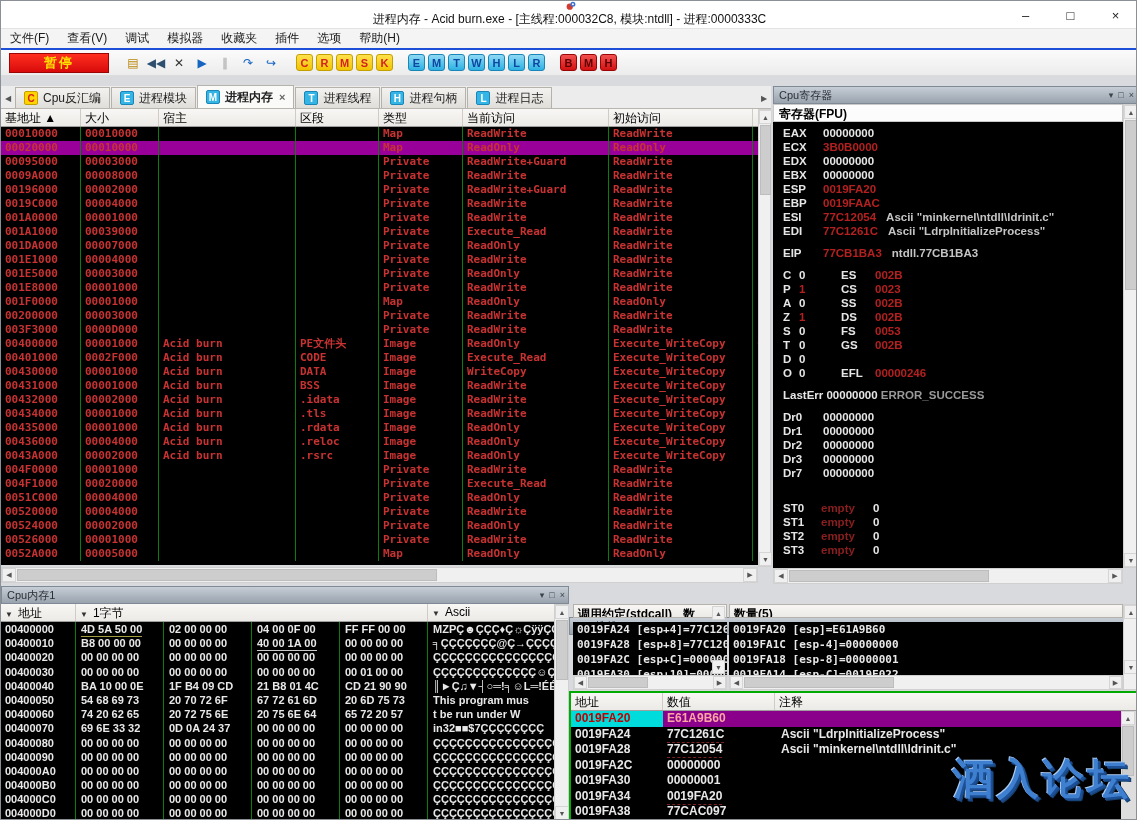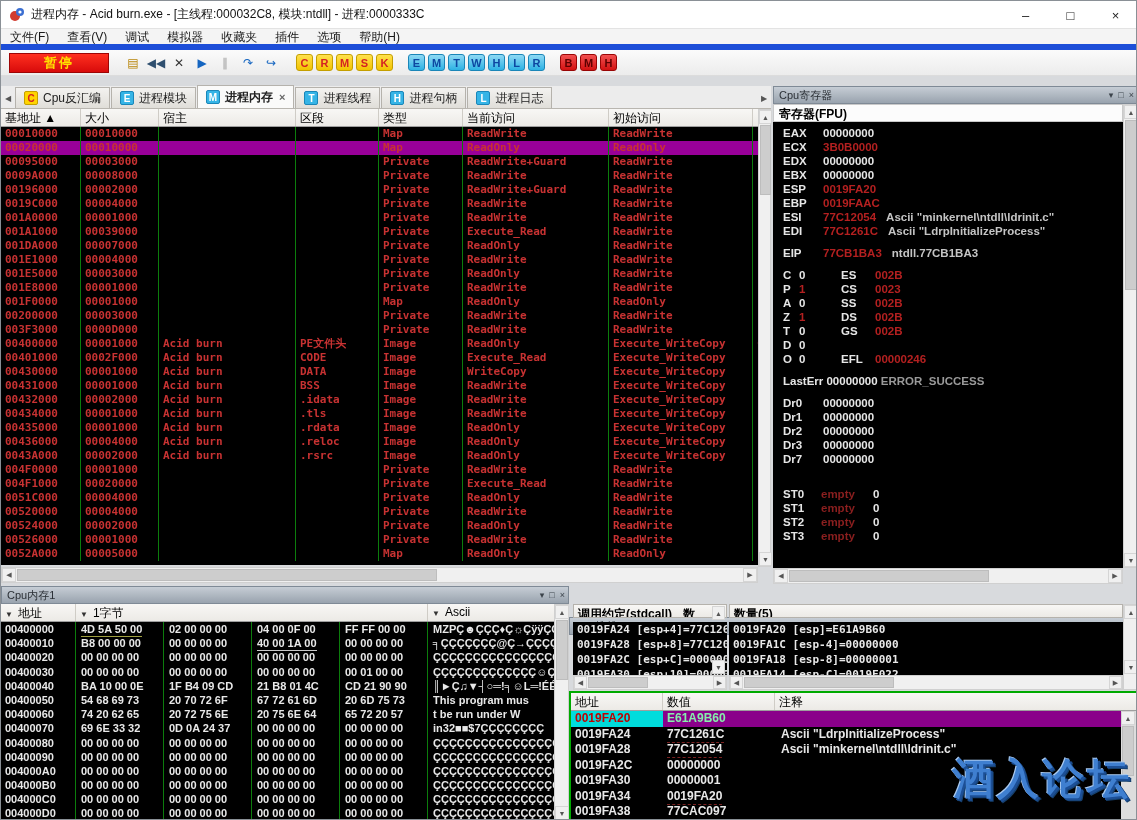--- a/index.html
+++ b/index.html
@@ -1,25 +1,25 @@
 <!DOCTYPE html>
 <html><head>
 <meta charset="utf-8">
 <style>
 *{margin:0;padding:0;box-sizing:border-box;font-family:"Liberation Sans",sans-serif;}
 html,body{width:1137px;height:820px;background:#bfc3c7;}
 .window{position:relative;width:1137px;height:820px;background:#d8dadd;border:1px solid #8a9096;overflow:hidden;}
 
-.titlebar{position:absolute;left:0;top:0;width:1137px;height:28px;background:#ffffff;display:flex;align-items:center;border-bottom:1px solid #e3e3e3;}
+.titlebar{position:absolute;left:0;top:0;width:1137px;height:28px;background:#ffffff;display:flex;align-items:center;border-bottom:1px solid #e3e3e3;flex-direction:column;}
 .appicon{width:16px;height:16px;margin:0 6px 0 8px;}
 .title-text{font-size:12px;color:#111;}
 .wincontrols{position:absolute;right:0;top:0;height:28px;display:flex;}
 .winbtn{width:45px;height:28px;display:flex;align-items:center;justify-content:center;font-size:13px;color:#222;}
 
-.menubar{position:absolute;left:0;top:28px;width:1137px;height:21px;background:#f4f4f4;display:flex;border-bottom:6px solid #1d4ed8;}
+.menubar{position:absolute;left:0;top:28px;width:1137px;height:21px;background:#f4f4f4;display:flex;align-items:center;border-bottom:2px solid #1d4ed8;}
 .menu-item{font-size:12px;color:#1a1a1a;padding:0 9px;}
 
 .toolbar{position:absolute;left:0;top:49px;width:1137px;height:26px;background:linear-gradient(#fbfbfb,#ececec);display:flex;align-items:center;border-bottom:1px solid #dcdcdc;}
 .pause-btn{margin-left:8px;width:100px;height:20px;background:linear-gradient(#ff3020,#d80b0b);border:1px solid #9d0505;color:#ffe000;font-weight:bold;font-size:13px;display:flex;align-items:center;justify-content:center;letter-spacing:2px;}
 .tool-icons{display:flex;margin-left:14px;}
 .tool-icon{width:20px;height:18px;display:flex;align-items:center;justify-content:center;font-size:12px;margin-right:3px;}
 .lb{width:17px;height:17px;border-radius:3px;font-size:11px;font-weight:bold;display:flex;align-items:center;justify-content:center;margin-right:3px;}
 .lb-yellow{background:linear-gradient(#ffe14d,#f2c300);border:1px solid #c49f00;color:#d42222;}
 .lb-cyan{background:linear-gradient(#8fd9f4,#2db2e4);border:1px solid #1a86b8;color:#0d47a1;}
 .lb-red{background:linear-gradient(#f55;,#d31212);background:linear-gradient(#f25050,#d31212);border:1px solid #990505;color:#5d0000;}
@@ -82,21 +82,21 @@
 
 .stack-table{position:absolute;left:568px;top:690px;width:569px;height:130px;border:2px solid #00aa00;background:#000;overflow:hidden;}
 .st-header{display:flex;height:18px;background:linear-gradient(#f8f7f5,#eceae6);border-bottom:1px solid #9e9e9e;}
 .st-hcell{font-size:12px;color:#000;padding:1px 0 0 4px;border-right:1px solid #cfccc6;white-space:nowrap;overflow:hidden;}
 .sc0{width:92px;}.sc1{width:112px;}.sc2{width:346px;border-right:none;}
 .strow{display:flex;height:15.5px;line-height:15px;font-family:"DejaVu Sans Mono",monospace;font-size:12px;font-weight:bold;color:#e8e8e8;}
 .st-addr{width:92px;padding-left:4px;}
 .st-val{width:112px;padding-left:4px;}
 .st-com{width:346px;padding-left:6px;white-space:nowrap;overflow:hidden;}
 .strow.sel .st-addr{background:#00dcdc;color:#c00000;}
-.strow.sel .st-val,.strow.sel .st-com{background:#8a008a;color:#86efac;}
+.strow.sel .st-val,.strow.sel .st-com{background:#8a008a;color:#fca5a5;}
 .uval{display:inline-block;border-bottom:1px dashed #7a2020;}
 .ret-badge{color:#d03030;background:#3c0606;border:1px solid #7a1818;padding:0 2px;margin-right:6px;font-size:11px;}
 .ret-text{color:#c83232;}
 .watermark{position:absolute;right:4px;bottom:12px;font-size:42px;font-weight:bold;color:#3f7fd0;letter-spacing:3px;text-shadow:2px 2px 0 #1c4f96,3px 3px 0 #16406e,-1px -1px 0 #a9c9ef;pointer-events:none;z-index:5;}
 .filler{position:absolute;background:#d8dadd;}
 </style>
 </head>
 <body>
 
 <div class="window">
@@ -546,20 +546,21 @@
       <div class="rl"><span class="rn">EBP</span><span class="rv-red">0019FAAC</span></div>
       <div class="rl"><span class="rn">ESI</span><span class="rv-red">77C12054</span><span class="rnote">Ascii "minkernel\ntdll\ldrinit.c"</span></div>
       <div class="rl"><span class="rn">EDI</span><span class="rv-red">77C1261C</span><span class="rnote">Ascii "LdrpInitializeProcess"</span></div>
       <div class="rblank"></div>
       <div class="rl"><span class="rn">EIP</span><span class="rv-red">77CB1BA3</span><span class="rnote">ntdll.77CB1BA3</span></div>
       <div class="rblank"></div>
       <div class="rl"><span class="fn">C</span><span class="fv">0</span><span class="sn">ES</span><span class="rv-red">002B</span></div>
       <div class="rl"><span class="fn">P</span><span class="fv rv-red">1</span><span class="sn">CS</span><span class="rv-red">0023</span></div>
       <div class="rl"><span class="fn">A</span><span class="fv">0</span><span class="sn">SS</span><span class="rv-red">002B</span></div>
       <div class="rl"><span class="fn">Z</span><span class="fv rv-red">1</span><span class="sn">DS</span><span class="rv-red">002B</span></div>
+      <div class="rl"><span class="fn">S</span><span class="fv">0</span><span class="sn">FS</span><span class="rv-red">0053</span></div>
       <div class="rl"><span class="fn">T</span><span class="fv">0</span><span class="sn">GS</span><span class="rv-red">002B</span></div>
       <div class="rl"><span class="fn">D</span><span class="fv">0</span></div>
       <div class="rl"><span class="fn">O</span><span class="fv">0</span><span class="sn">EFL</span><span class="rv-red">00000246</span></div>
       <div class="rblank"></div>
       <div class="rl"><span>LastErr </span><span>00000000 </span><span class="gray">ERROR_SUCCESS</span></div>
       <div class="rblank"></div>
       <div class="rl"><span class="rn">Dr0</span><span>00000000</span></div>
       <div class="rl"><span class="rn">Dr1</span><span>00000000</span></div>
       <div class="rl"><span class="rn">Dr2</span><span>00000000</span></div>
       <div class="rl"><span class="rn">Dr3</span><span>00000000</span></div>

